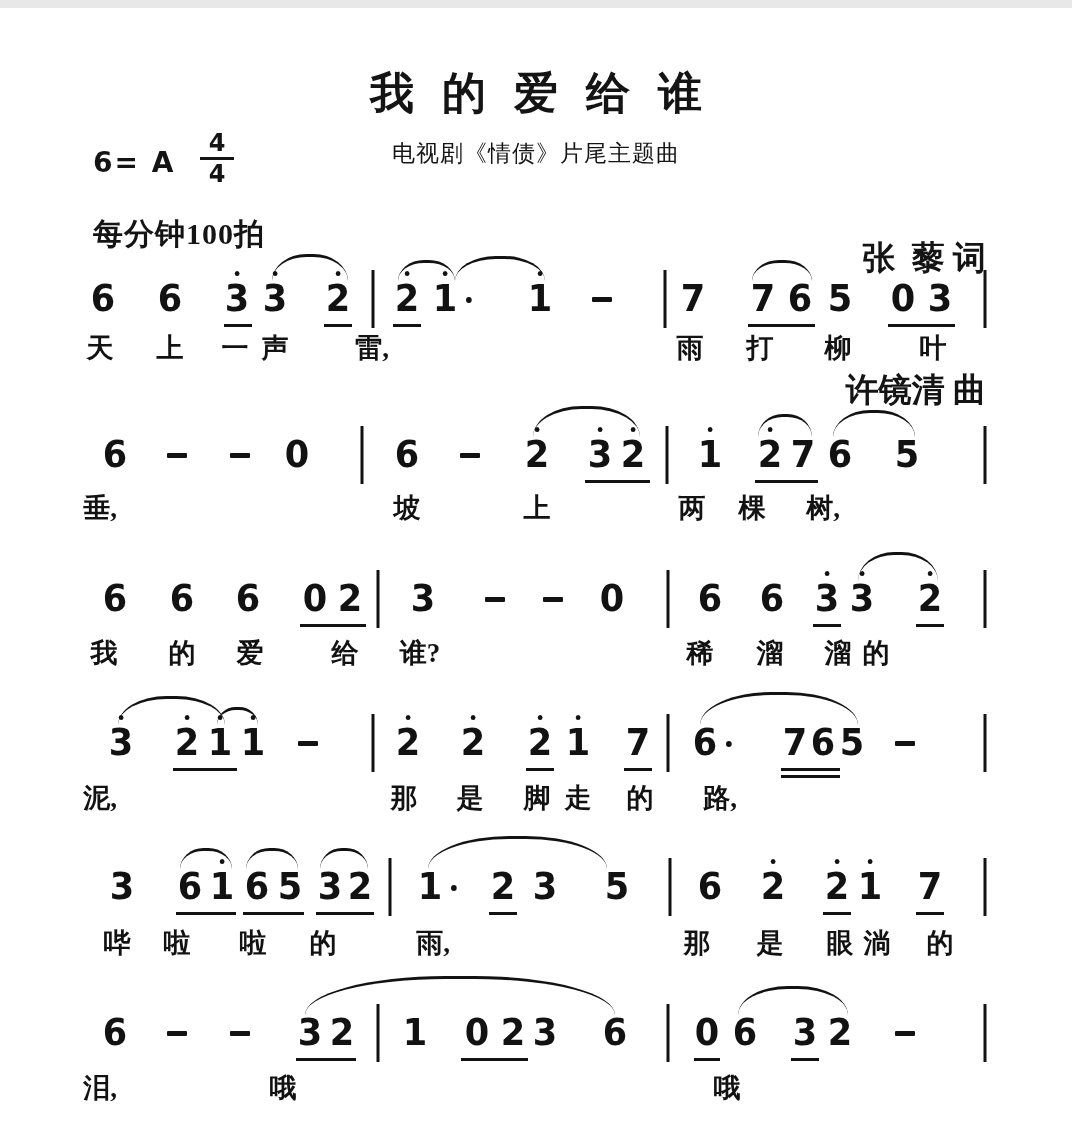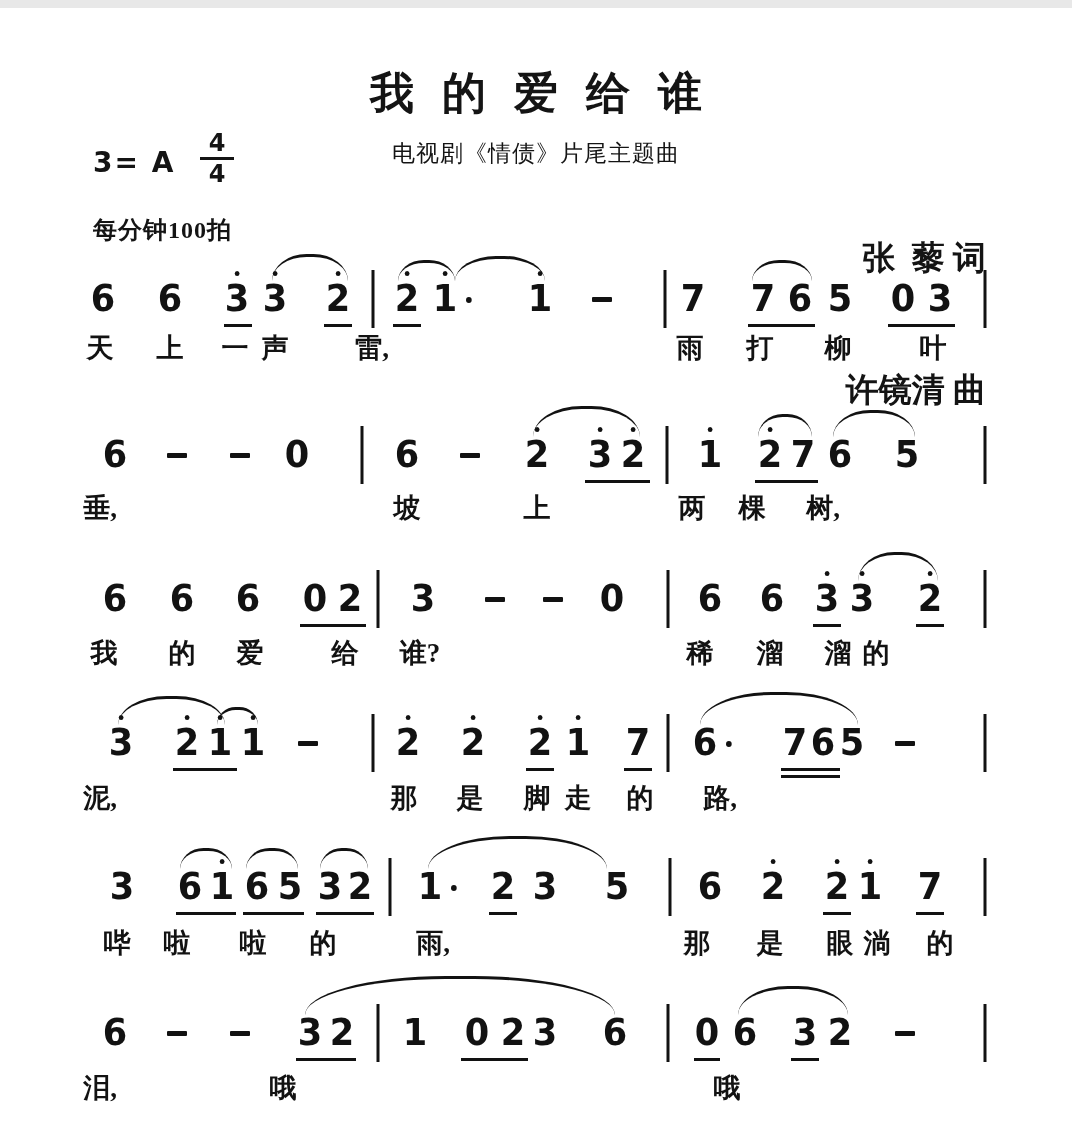--- a/index.html
+++ b/index.html
@@ -27,21 +27,21 @@
     font-family:"DejaVu Sans",sans-serif; font-weight:700; font-size:24px; line-height:26px;
   }
   .timesig .num{display:block;}
   .timesig .rule{display:block; height:3px; background:#141414; margin:1px 4px;}
   .credits{
     position:absolute; top:140px; right:86px; text-align:right;
     font-size:33px; font-weight:700; line-height:44px; white-space:pre;
   }
   .tempo{
     position:absolute; top:206px; left:93px;
-    font-size:24px; font-weight:700; letter-spacing:1px;
+    font-size:30px; font-weight:700; letter-spacing:1px;
   }
   
   .note{
     position:absolute; transform:translateX(-50%) scale(.95,1);
     font-family:"DejaVu Sans",sans-serif; font-weight:700; font-size:37px; line-height:38px;
     color:#121212; white-space:nowrap;
   }
   .note .hidot{position:absolute; left:50%; top:-9px; width:5px; height:5px;
     border-radius:50%; background:#121212; transform:translateX(-50%);}
   .note .afterdot{position:absolute; right:-15px; top:17px; width:6px; height:6px;
@@ -57,21 +57,21 @@
     font-size:27px; font-weight:600; white-space:nowrap; color:#121212;
   }
 </style>
 </head>
 <body>
 
 <div class="page">
   <div class="title">我的爱给谁</div>
   <div class="subtitle">电视剧《情债》片尾主题曲</div>
 
-  <div class="keysig">3= A</div>
+  <div class="keysig">6= A</div>
 
   <div class="timesig">
     <span class="num">4</span>
     <span class="rule"></span>
     <span class="num">4</span>
   </div>
 
   <div class="credits">
     <div>张  藜 词</div>
     <div>许镜清 曲</div>

